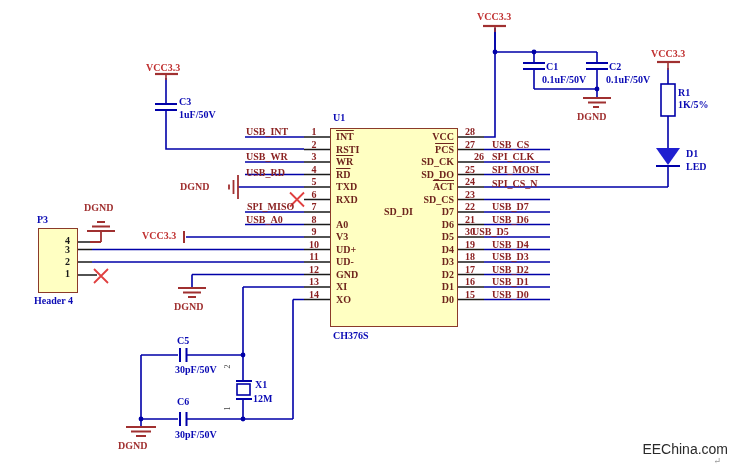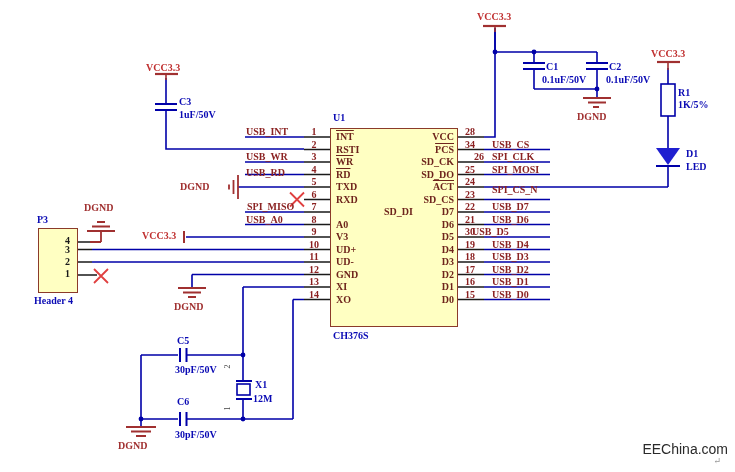--- a/index.html
+++ b/index.html
@@ -148,21 +148,21 @@
   <span class="t pname" style="left:336px;top:206px;margin-left:48px;">SD_DI</span>
   <span class="t pname" style="left:336px;top:218.5px;">A0</span>
   <span class="t pname" style="left:336px;top:231px;">V3</span>
   <span class="t pname" style="left:336px;top:243.5px;">UD+</span>
   <span class="t pname" style="left:336px;top:256px;">UD-</span>
   <span class="t pname" style="left:336px;top:268.5px;">GND</span>
   <span class="t pname" style="left:336px;top:281px;">XI</span>
   <span class="t pname" style="left:336px;top:293.5px;">XO</span>
 
   <span class="t pnum" style="left:456px;top:126px;">28</span>
-  <span class="t pnum" style="left:456px;top:138.5px;">34</span>
+  <span class="t pnum" style="left:456px;top:138.5px;">27</span>
   <span class="t pnum" style="left:456px;top:151px;text-align:right;">26</span>
   <span class="t pnum" style="left:456px;top:163.5px;">25</span>
   <span class="t pnum" style="left:456px;top:176px;">24</span>
   <span class="t pnum" style="left:456px;top:188.5px;">23</span>
   <span class="t pnum" style="left:456px;top:201px;">22</span>
   <span class="t pnum" style="left:456px;top:213.5px;">21</span>
   <span class="t pnum" style="left:456px;top:226px;">30</span>
   <span class="t pnum" style="left:456px;top:238.5px;">19</span>
   <span class="t pnum" style="left:456px;top:251px;">18</span>
   <span class="t pnum" style="left:456px;top:263.5px;">17</span>
@@ -186,21 +186,21 @@
 
   <span class="t net" style="left:246px;top:126px;">USB_INT</span>
   <span class="t net" style="left:246px;top:151px;">USB_WR</span>
   <span class="t net" style="left:246px;top:167px;">USB_RD</span>
   <span class="t net" style="left:247px;top:201px;">SPI_MISO</span>
   <span class="t net" style="left:246px;top:213.5px;">USB_A0</span>
 
   <span class="t net" style="left:492px;top:138.5px;">USB_CS</span>
   <span class="t net" style="left:492px;top:151px;">SPI_CLK</span>
   <span class="t net" style="left:492px;top:163.5px;">SPI_MOSI</span>
-  <span class="t net" style="left:492px;top:184px;text-align:center;">SPI_CS_N</span>
+  <span class="t net" style="left:492px;top:178px;text-align:center;">SPI_CS_N</span>
   <span class="t net" style="left:492px;top:201px;">USB_D7</span>
   <span class="t net" style="left:492px;top:213.5px;">USB_D6</span>
   <span class="t net" style="left:472px;top:226px;">USB_D5</span>
   <span class="t net" style="left:492px;top:238.5px;">USB_D4</span>
   <span class="t net" style="left:492px;top:251px;">USB_D3</span>
   <span class="t net" style="left:492px;top:263.5px;">USB_D2</span>
   <span class="t net" style="left:492px;top:276px;">USB_D1</span>
   <span class="t net" style="left:492px;top:288.5px;">USB_D0</span>
 
   <span class="t vcc" style="left:146px;top:62px;">VCC3.3</span>

